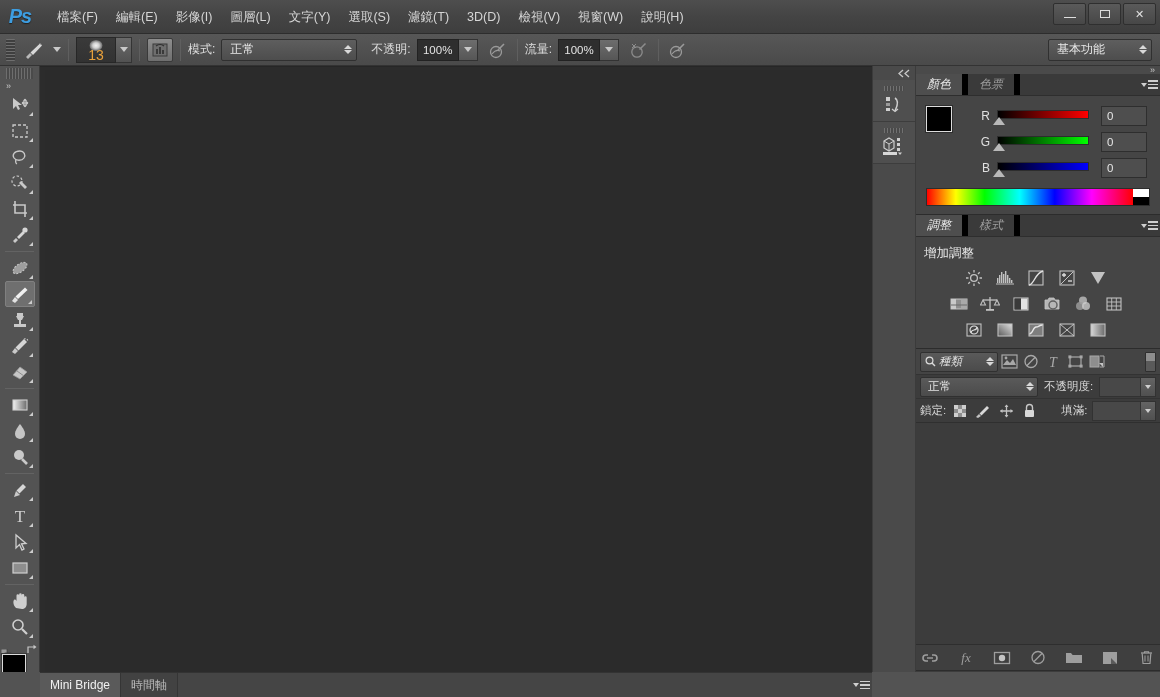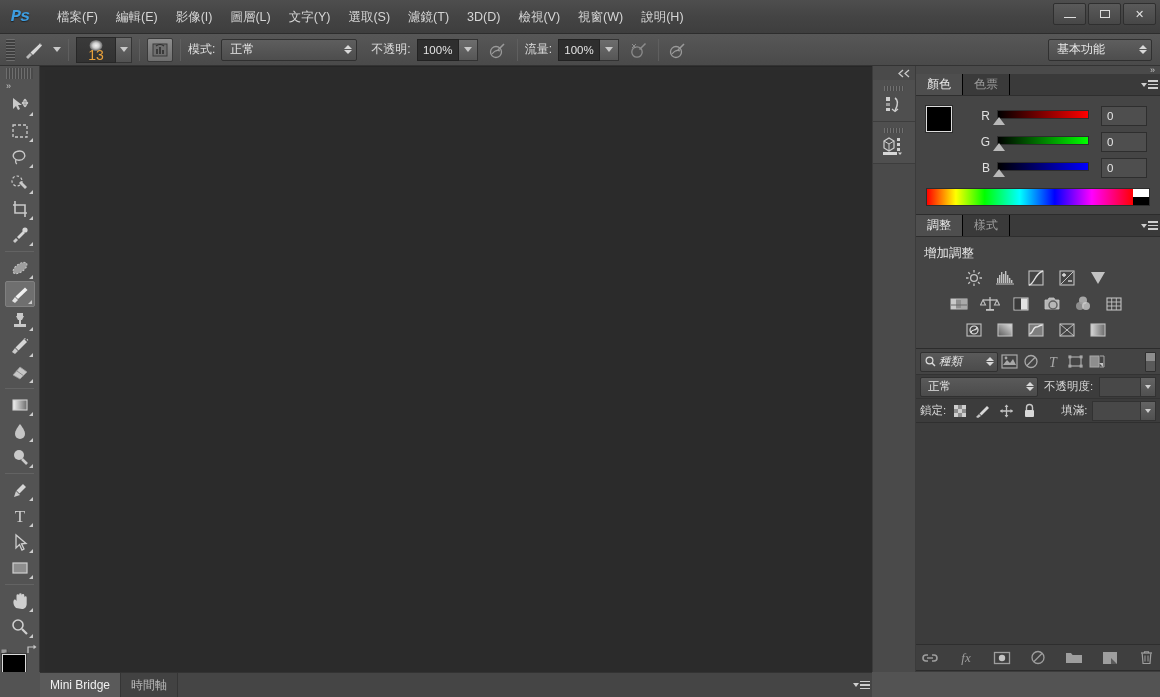--- a/index.html
+++ b/index.html
@@ -14,22 +14,22 @@
 
   
   .titlebar {
     position: absolute; left: 0; top: 0; width: 1160px; height: 34px;
     background: linear-gradient(to bottom, #4e4e4e 0%, #444444 50%, #3e3e3e 100%);
     border-bottom: 1px solid #2d2d2d;
     display: flex; align-items: center;
   }
   .ps-logo {
     width: 40px; height: 34px; display: flex; align-items: center; justify-content: center;
-    color: #3d9de0; font-size: 17px; font-weight: bold; font-style: italic;
-    letter-spacing: -1px; text-shadow: 0 1px 1px #222; font-family: Liberation Mono, monospace;
+    color: #3d9de0; font-size: 20px; font-weight: bold; font-style: italic;
+    letter-spacing: -1px; text-shadow: 0 1px 1px #222;
   }
   .menubar { display: flex; align-items: center; height: 30px; margin-left: 8px; }
   .menu-item {
     color: #d6d6d6; font-size: 12.5px; padding: 4px 9px; height: 22px;
     line-height: 14px; cursor: default; white-space: nowrap;
   }
 
   .winbtns { position: absolute; right: 4px; top: 3px; display: flex; gap: 2px; }
   .winbtn {
     width: 33px; height: 22px;
@@ -161,21 +161,21 @@
               padding-right: 6px; }
   .dock-top .dd { color:#c8c8c8; font-size:9px; letter-spacing:-1px; line-height:8px;}
 
   .panel { background: #3c3c3c; border-bottom: 1px solid #2c2c2c; }
   .tabrow {
     height: 22px; background: #404040; display: flex; align-items: stretch;
     border-bottom: 1px solid #2e2e2e; position: relative;
   }
   .tab {
     padding: 0 11px; display: flex; align-items: center; font-size: 12px;
-    color: #9e9e9e; background: #3a3a3a; border-right: 1px solid #000000;
+    color: #9e9e9e; background: #3a3a3a; border-right: 6px solid #000000; font-style: italic;
   }
   .tab.active { background: #4e4e4e; color: #eaeaea; }
   .tab-filler { flex: 1; background: #3a3a3a; }
   .panel-menu {
     width: 22px; display: flex; align-items: center; justify-content: center;
     background: #3a3a3a; gap: 1px;
   }
   .pm-tri { width:0;height:0;border-left:3.5px solid transparent;border-right:3.5px solid transparent;border-top:4px solid #cfcfcf; }
   .pm-lines { display:flex; flex-direction:column; gap:2px; }
   .pm-lines i { display:block; width:10px; height:1.5px; background:#cfcfcf; }

